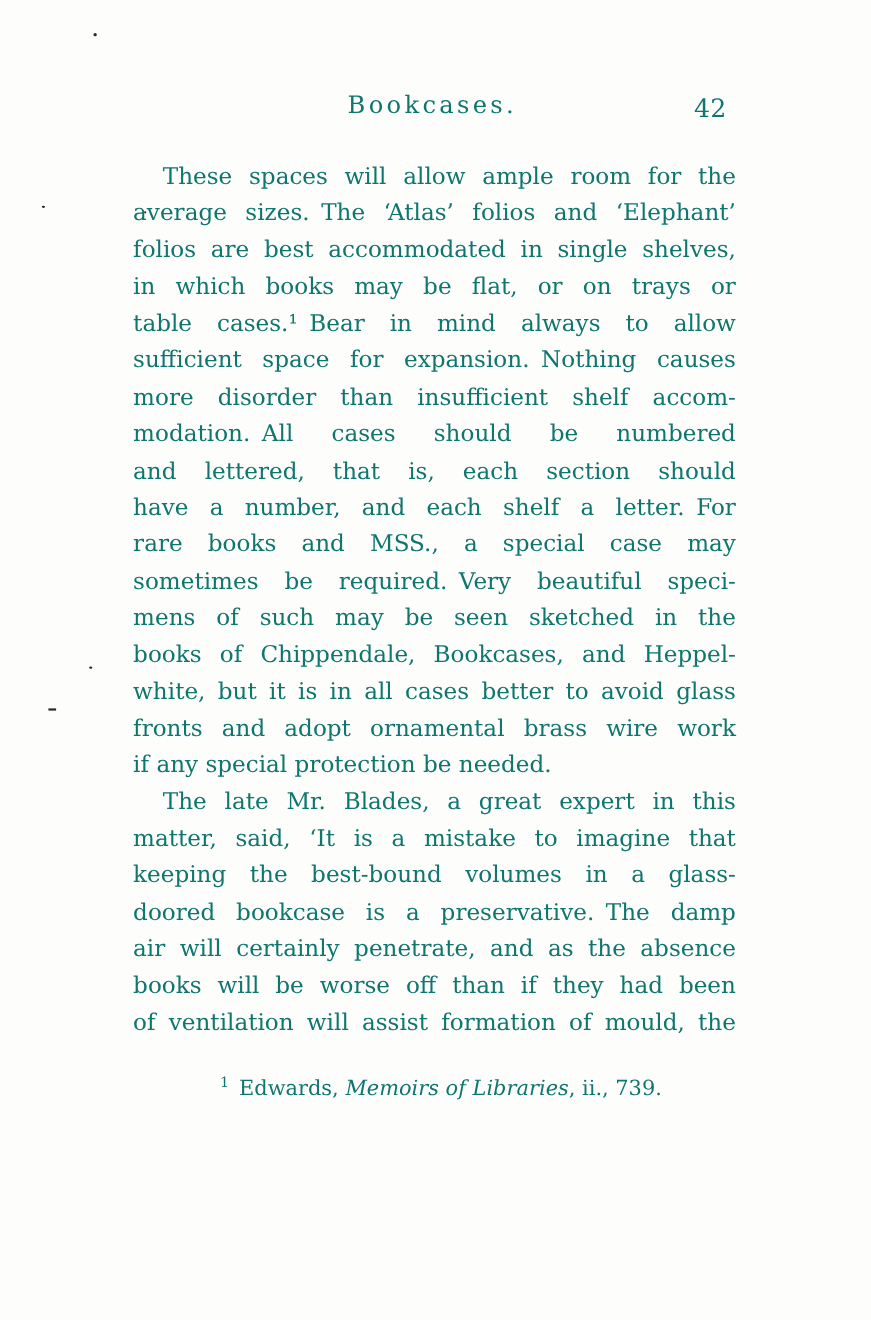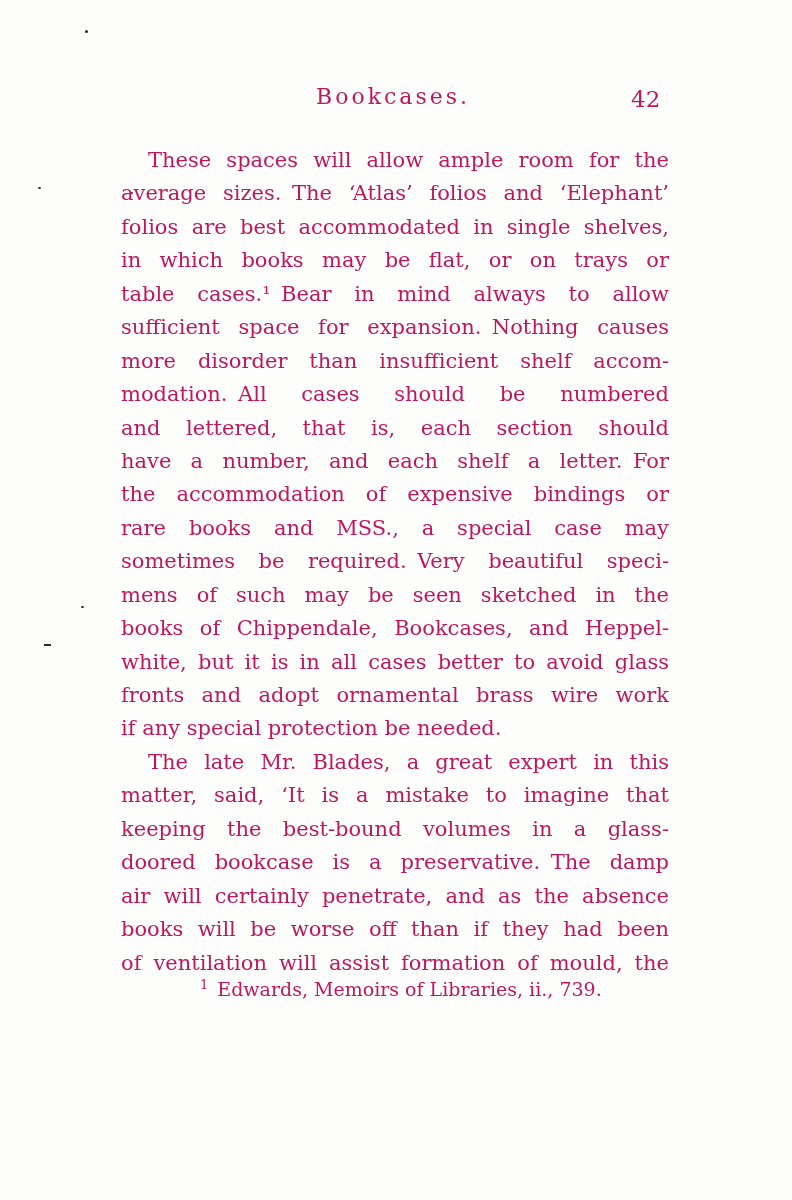--- a/index.html
+++ b/index.html
@@ -5,21 +5,21 @@
   html, body {
     margin: 0;
     padding: 0;
   }
   .page {
     position: relative;
     width: 792px;
     height: 1200px;
     background: #fdfdfc;
     font-family: "DejaVu Serif", "Liberation Serif", serif;
-    color: #be185d;
+    color: #0f766e;
     overflow: hidden;
   }
   .running-head {
     position: absolute;
     top: 84px;
     left: 316px;
     font-size: 22px;
     letter-spacing: 3px;
     white-space: nowrap;
   }
@@ -56,20 +56,21 @@
     left: 200px;
     font-size: 19px;
     line-height: 26px;
     white-space: nowrap;
   }
   .footnote sup {
     font-size: 13px;
     margin-right: 9px;
   }
   .footnote .work {
+    font-style: italic;
   }
   .speck {
     position: absolute;
     background: #2a2a2a;
   }
   .speck.dot-a { left: 85px;  top: 30px;  width: 3px; height: 3px; border-radius: 50%; }
   .speck.dot-b { left: 38px;  top: 187px; width: 3px; height: 2px; border-radius: 50%; }
   .speck.dot-c { left: 131px; top: 192px; width: 2px; height: 2px; border-radius: 50%; }
   .speck.dot-d { left: 81px;  top: 606px; width: 3px; height: 2px; border-radius: 50%; }
   .speck.dash-a { left: 44px; top: 644px; width: 7px; height: 2px; }
@@ -87,21 +88,20 @@
       <div class="line indent">These spaces will allow ample room for the</div>
       <div class="line">average sizes. The ‘Atlas’ folios and ‘Elephant’</div>
       <div class="line">folios are best accommodated in single shelves,</div>
       <div class="line">in which books may be flat, or on trays or</div>
       <div class="line">table cases.¹ Bear in mind always to allow</div>
       <div class="line">sufficient space for expansion. Nothing causes</div>
       <div class="line">more disorder than insufficient shelf accom-</div>
       <div class="line">modation. All cases should be numbered</div>
       <div class="line">and lettered, that is, each section should</div>
       <div class="line">have a number, and each shelf a letter. For</div>
-      <div class="line">the accommodation of expensive bindings or</div>
       <div class="line">rare books and MSS., a special case may</div>
       <div class="line">sometimes be required. Very beautiful speci-</div>
       <div class="line">mens of such may be seen sketched in the</div>
       <div class="line">books of Chippendale, Bookcases, and Heppel-</div>
       <div class="line">white, but it is in all cases better to avoid glass</div>
       <div class="line">fronts and adopt ornamental brass wire work</div>
       <div class="line no-just">if any special protection be needed.</div>
       <div class="line indent">The late Mr. Blades, a great expert in this</div>
       <div class="line">matter, said, ‘It is a mistake to imagine that</div>
       <div class="line">keeping the best-bound volumes in a glass-</div>

